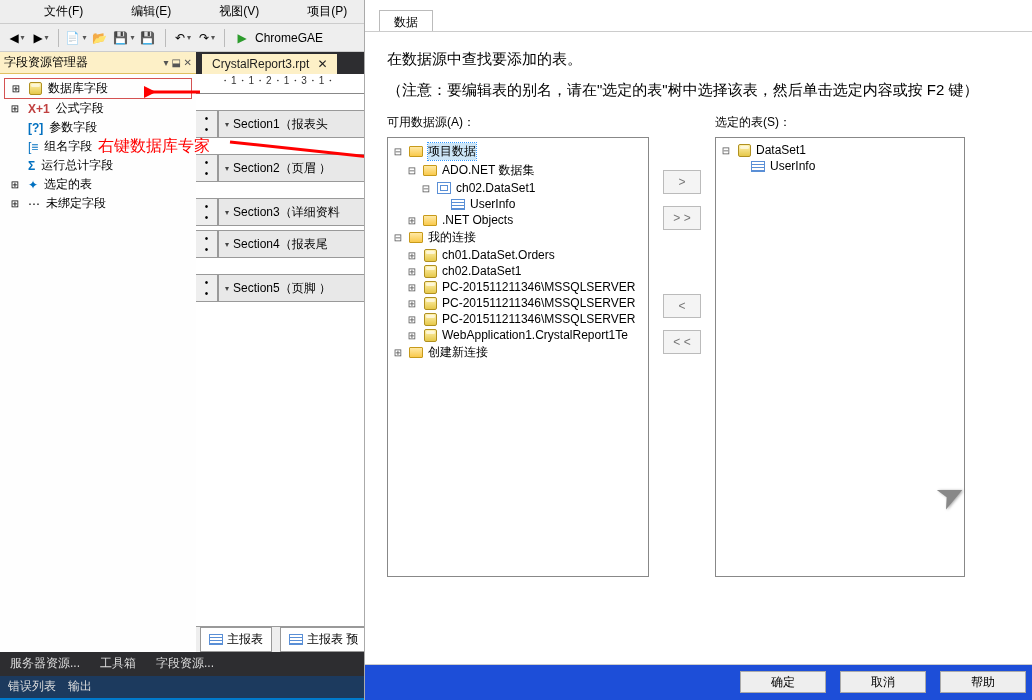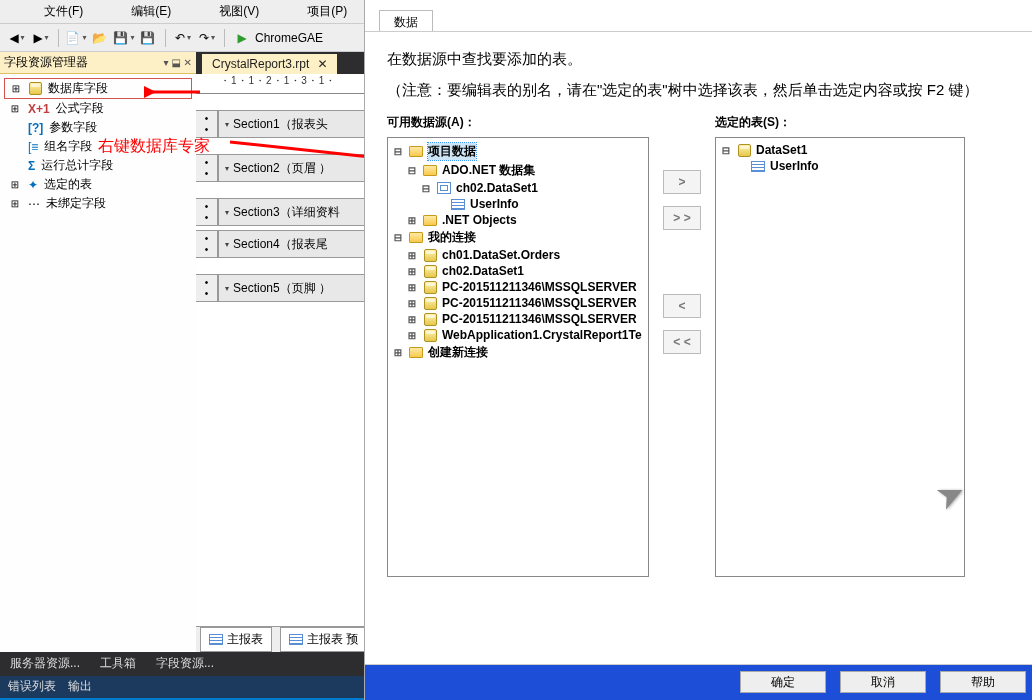--- a/index.html
+++ b/index.html
@@ -40,21 +40,21 @@
 .bottom-panels { height: 24px; background: #2d2d30; color: #ddd; display: flex; }
 .bp-item { padding: 3px 10px; }
 .errors-bar { height: 22px; background: #1c3a5e; color: #ddd; padding: 2px 8px; }
 .status-bar { height: 22px; background: #007acc; color: #fff; padding: 2px 8px; }
 
 .dialog { position: absolute; left: 364px; top: 0; width: 672px; height: 700px; background: #fff; border-left: 1px solid #aaa; z-index: 10; }
 .dlg-tabs { height: 32px; display: flex; padding-left: 14px; padding-top: 10px; border-bottom: 1px solid #ccc; }
 .dlg-tab { background: #fff; border: 1px solid #bbb; border-bottom: none; padding: 3px 14px; }
 .dlg-body { padding: 18px 22px; }
 .dlg-text { margin-bottom: 12px; font-size: 15px; }
-.dlg-cols { display: flex; gap: 14px; margin-top: 14px; font-weight: bold; }
+.dlg-cols { display: flex; gap: 14px; margin-top: 14px; }
 .dlg-col-label { margin-bottom: 6px; }
 .tree-box { border: 1px solid #888; background: #fff; width: 262px; height: 440px; overflow: auto; padding: 4px; }
 .tree-box.right { width: 250px; }
 .mid-btns { display: flex; flex-direction: column; gap: 12px; justify-content: flex-start; padding-top: 56px; }
 .mid-btn { width: 38px; height: 24px; border: 1px solid #bbb; background: #f4f4f4; color: #777; display: flex; align-items: center; justify-content: center; }
 
 .tnode { display: flex; align-items: center; gap: 4px; padding: 1px 0; cursor: default; white-space: nowrap; }
 .tnode .exp { width: 12px; text-align: center; color: #555; font-size: 10px; }
 .tnode .ticon { width: 16px; height: 14px; display: inline-flex; align-items: center; justify-content: center; }
 .tnode.sel .tlabel { background: #cde6f7; outline: 1px dotted #3399ff; }

